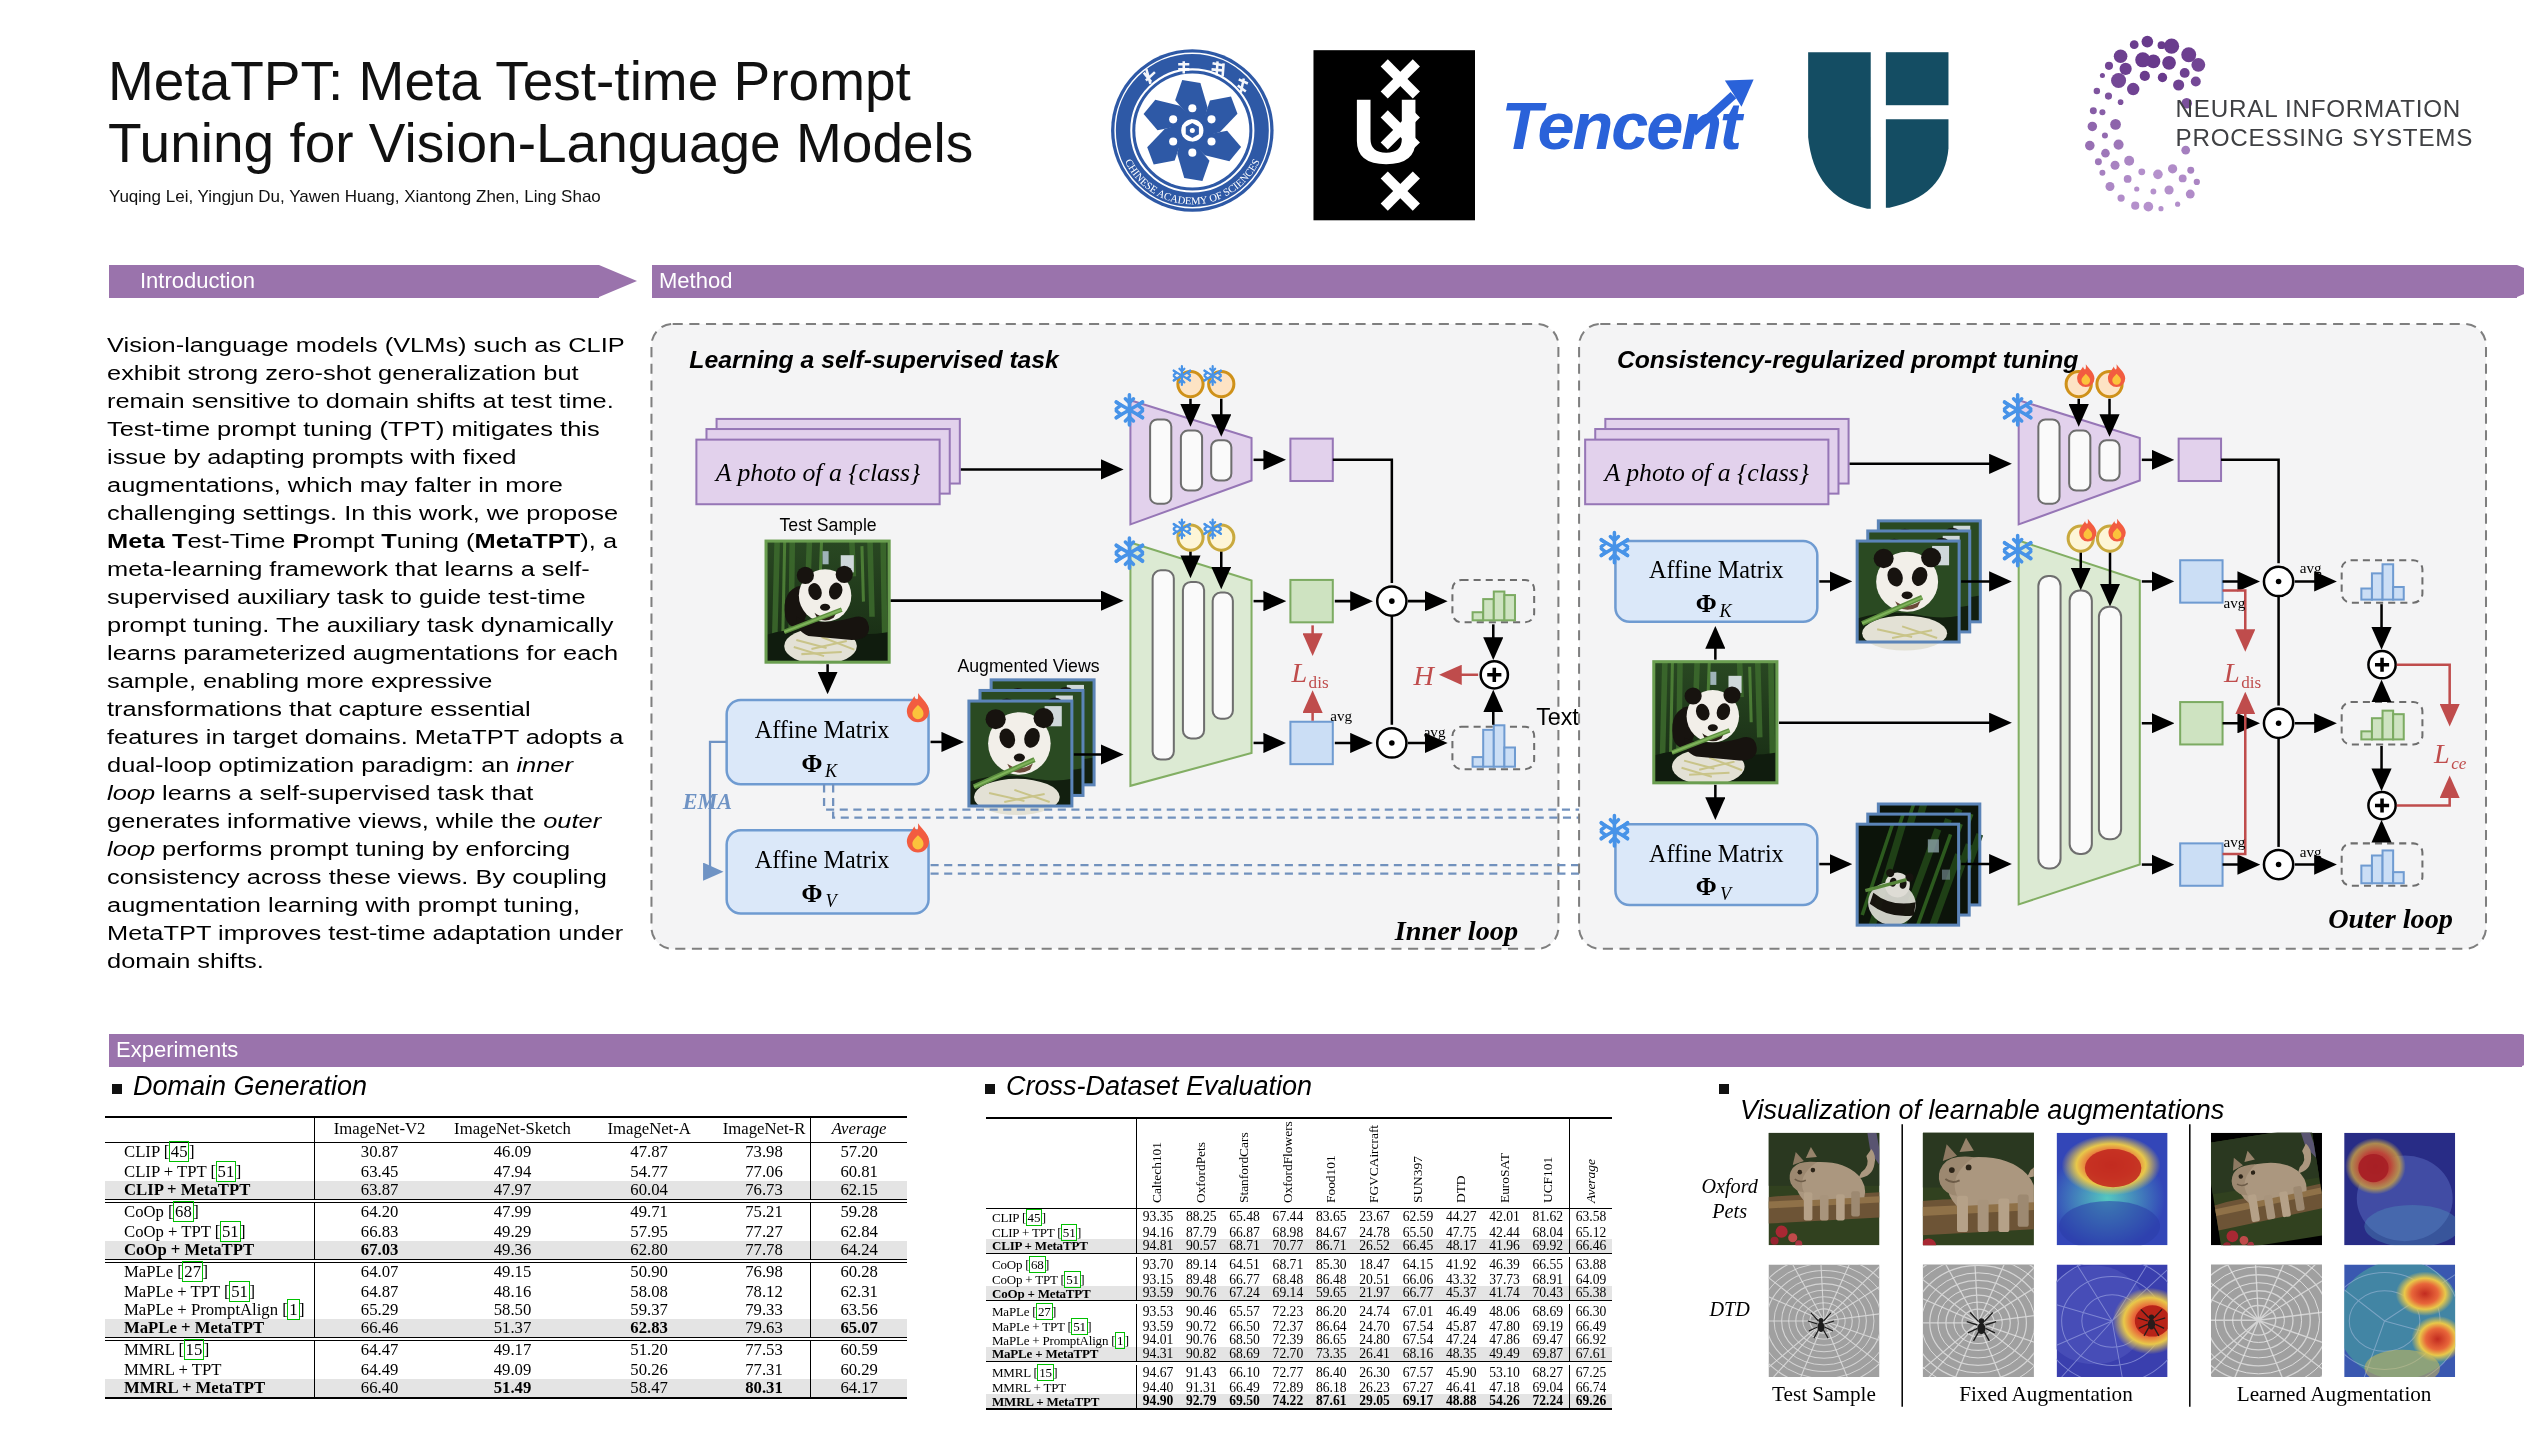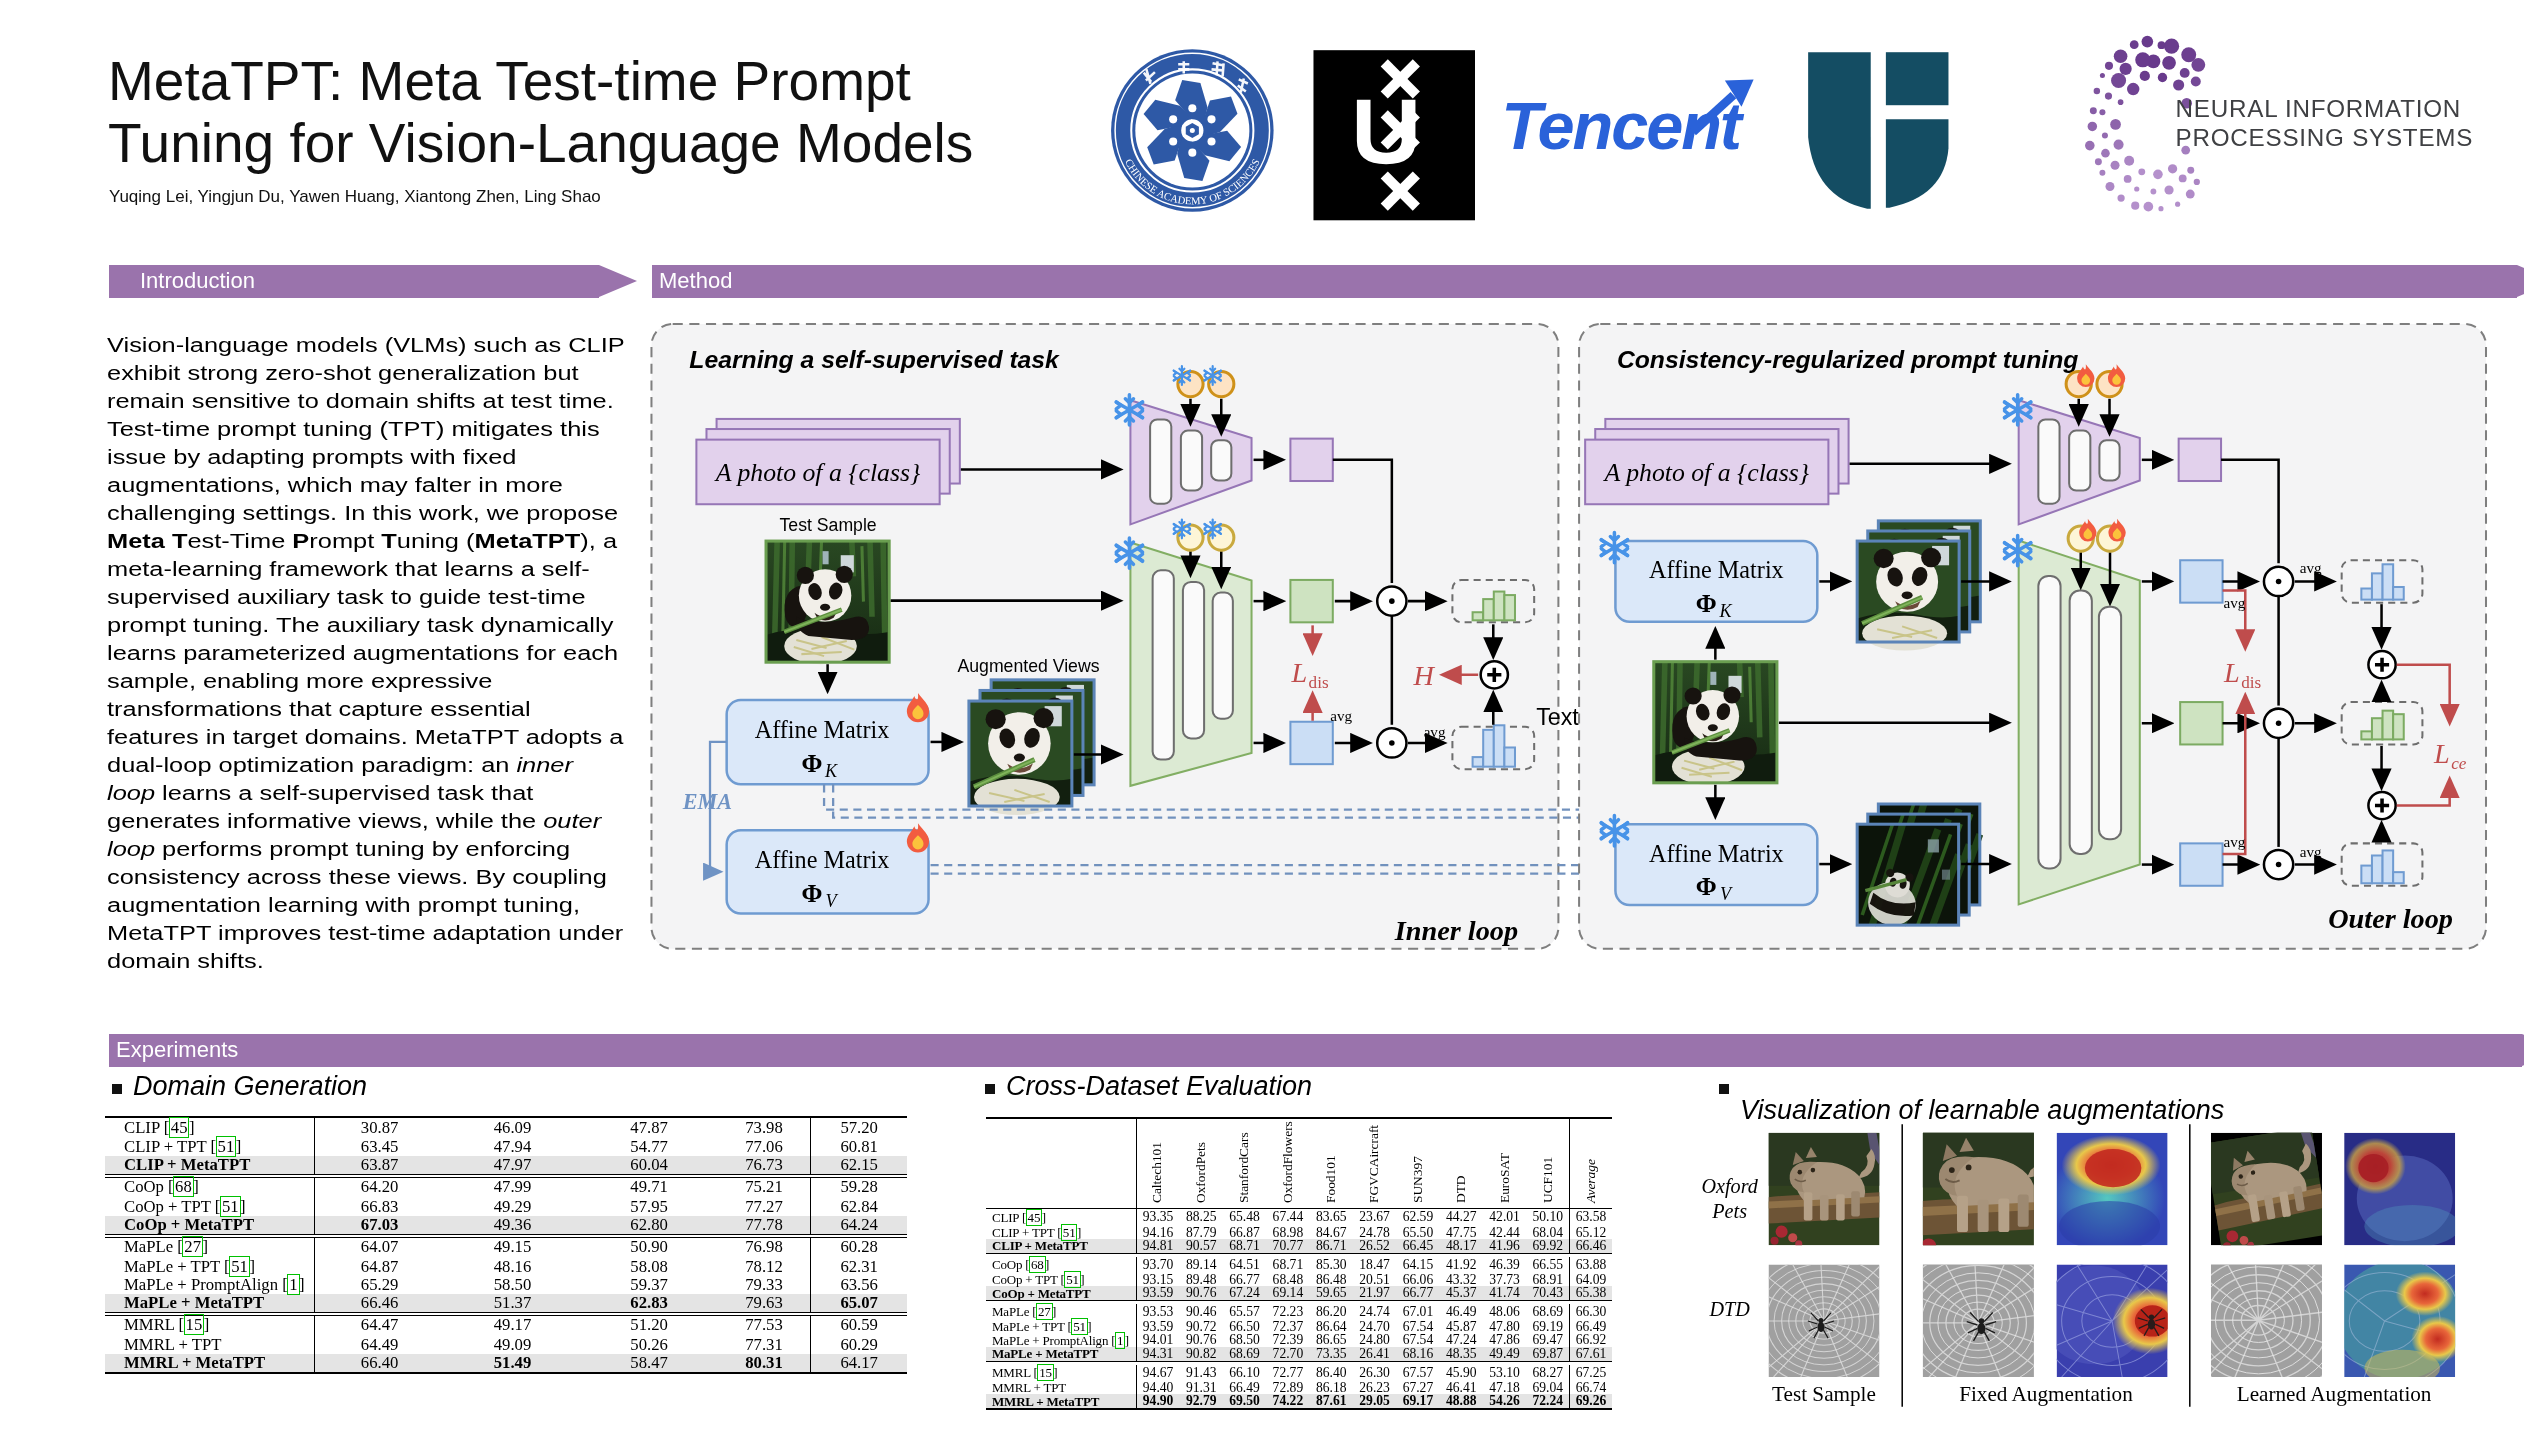--- a/index.html
+++ b/index.html
@@ -591,20 +591,28 @@
 <table class="t1" style="border-top:2px solid #000;border-bottom:2px solid #000;">
 <colgroup>
       <col style="width:209px">
       <col style="width:130px">
       <col style="width:136px">
       <col style="width:137px">
       <col style="width:93px">
       <col style="width:96px">
     </colgroup>
 <tbody>
+      <tr style="border-bottom:1.3px solid #000;height:25px;">
+        <td></td>
+        <td class="vl">ImageNet-V2</td>
+        <td>ImageNet-Sketch</td>
+        <td>ImageNet-A</td>
+        <td>ImageNet-R</td>
+        <td class="vl"><i>Average</i></td>
+      </tr>
 <tr style="height:21px;">
         <td>CLIP [<span class="cite">45</span>]</td>
         <td class="vl">30.87</td>
         <td>46.09</td>
         <td>47.87</td>
         <td>73.98</td>
         <td class="vl">57.20</td>
       </tr>
 <tr>
         <td>CLIP + TPT [<span class="cite">51</span>]</td>
@@ -747,21 +755,21 @@
         <td>CLIP [<span class="cite">45</span>]</td>
         <td class="vl">93.35</td>
         <td>88.25</td>
         <td>65.48</td>
         <td>67.44</td>
         <td>83.65</td>
         <td>23.67</td>
         <td>62.59</td>
         <td>44.27</td>
         <td>42.01</td>
-        <td>50.10</td>
+        <td>81.62</td>
         <td class="vl">63.58</td>
       </tr>
 <tr>
         <td>CLIP + TPT [<span class="cite">51</span>]</td>
         <td class="vl">94.16</td>
         <td>87.79</td>
         <td>66.87</td>
         <td>68.98</td>
         <td>84.67</td>
         <td>24.78</td>

